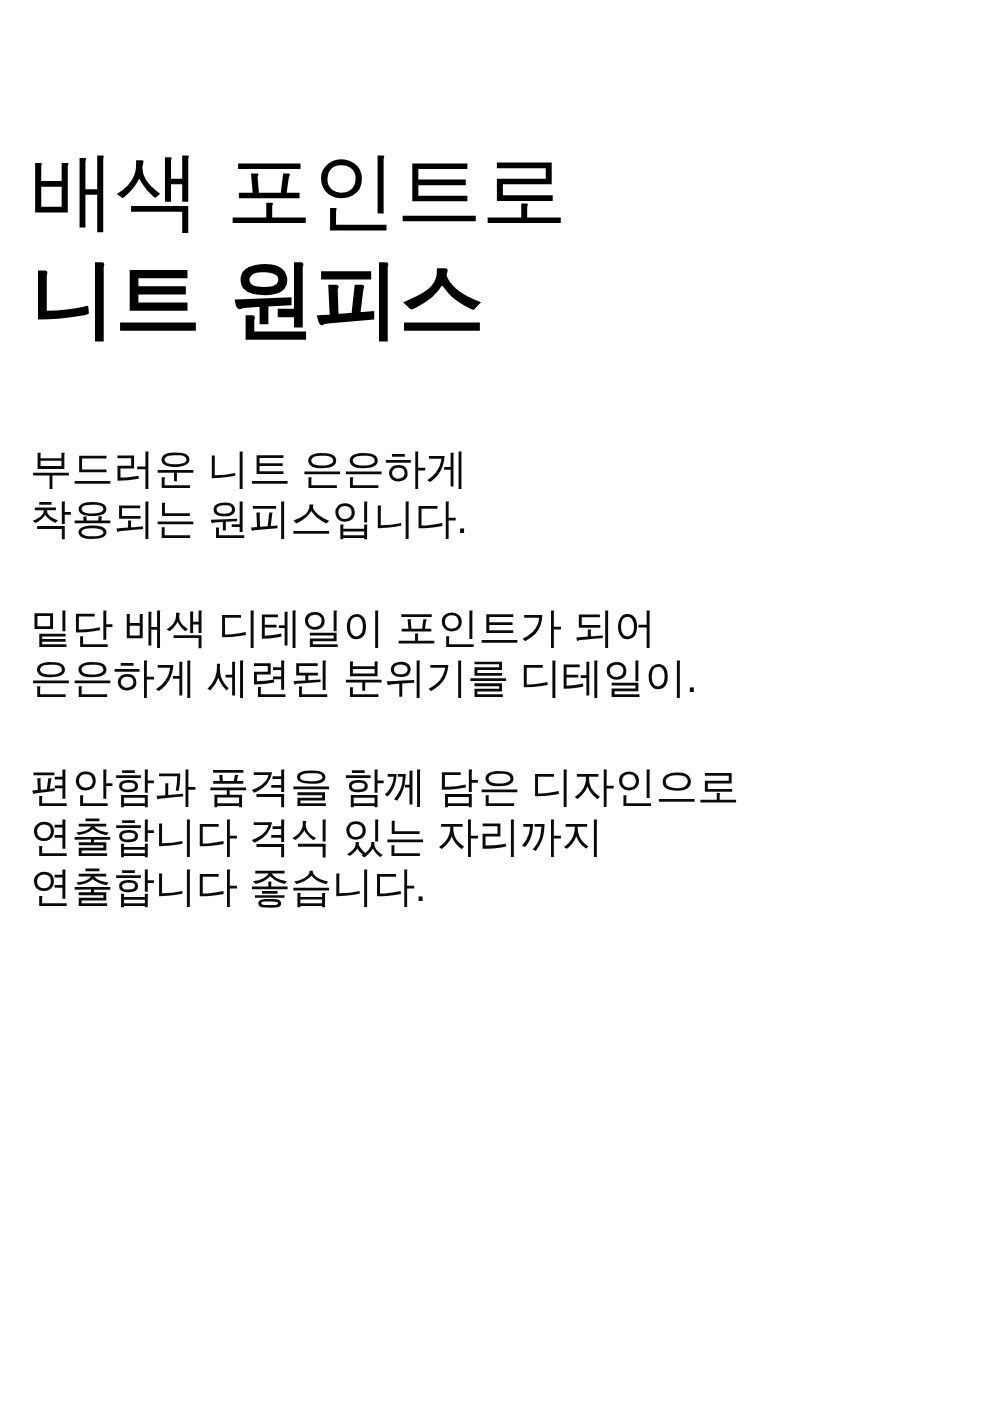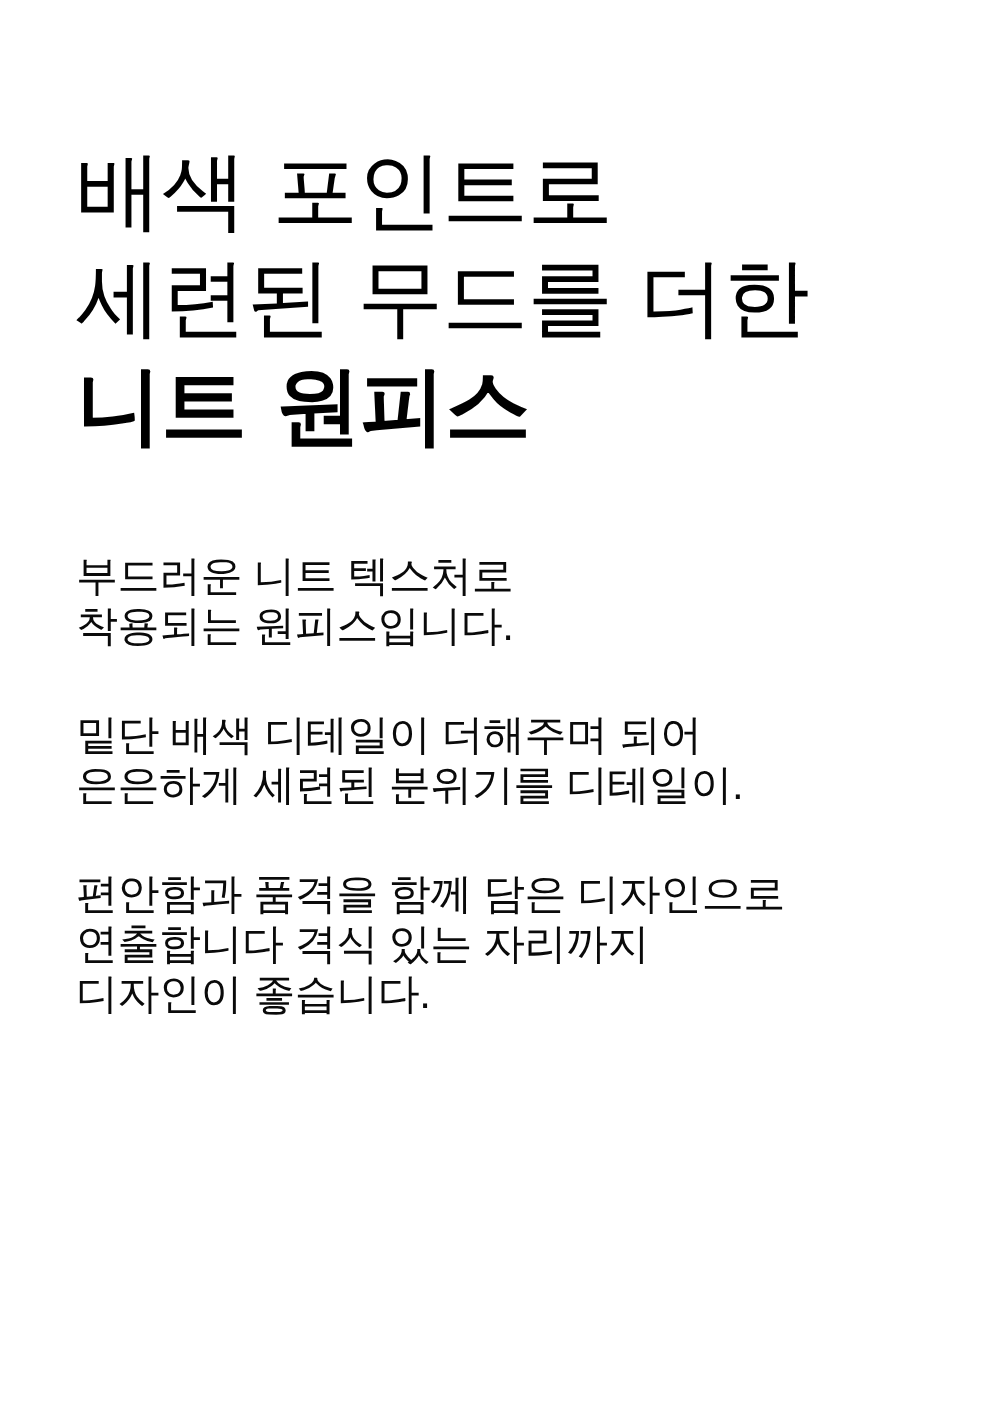--- a/index.html
+++ b/index.html
@@ -10,21 +10,21 @@
   body {
     width: 1000px;
     height: 1422px;
     overflow: hidden;
     color: #000000;
   }
   .page {
     box-sizing: border-box;
     width: 1000px;
     height: 1422px;
-    padding: 137px 40px 0 76px;
+    padding: 137px 40px 0 30px;
     background: #ffffff;
   }
   .headline {
     margin: 0 0 93px 0;
     font-family: "DejaVu Serif", serif;
     font-size: 86px;
     line-height: 107px;
     font-weight: 400;
     letter-spacing: -1px;
     color: #000000;
@@ -53,34 +53,33 @@
     white-space: nowrap;
   }
 </style>
 </head>
 <body>
 
 <div class="page">
 
   <h1 class="headline">
     <span class="hl-line">배색 포인트로</span>
-    <span class="hl-line">세련된 무드를 더한</span>
     <span class="hl-line bold">니트 원피스</span>
   </h1>
 
   <p class="desc">
-    <span class="body-line">부드러운 니트 텍스처로</span>
+    <span class="body-line">부드러운 니트 은은하게</span>
     <span class="body-line">착용되는 원피스입니다.</span>
   </p>
 
 
   <p class="desc">
-    <span class="body-line">밑단 배색 디테일이 더해주며 되어</span>
+    <span class="body-line">밑단 배색 디테일이 포인트가 되어</span>
     <span class="body-line">은은하게 세련된 분위기를 디테일이.</span>
   </p>
 
   <p class="desc">
     <span class="body-line">편안함과 품격을 함께 담은 디자인으로</span>
     <span class="body-line">연출합니다 격식 있는 자리까지</span>
-    <span class="body-line">디자인이 좋습니다.</span>
+    <span class="body-line">연출합니다 좋습니다.</span>
   </p>
 
 </div>
 
 </body></html>

